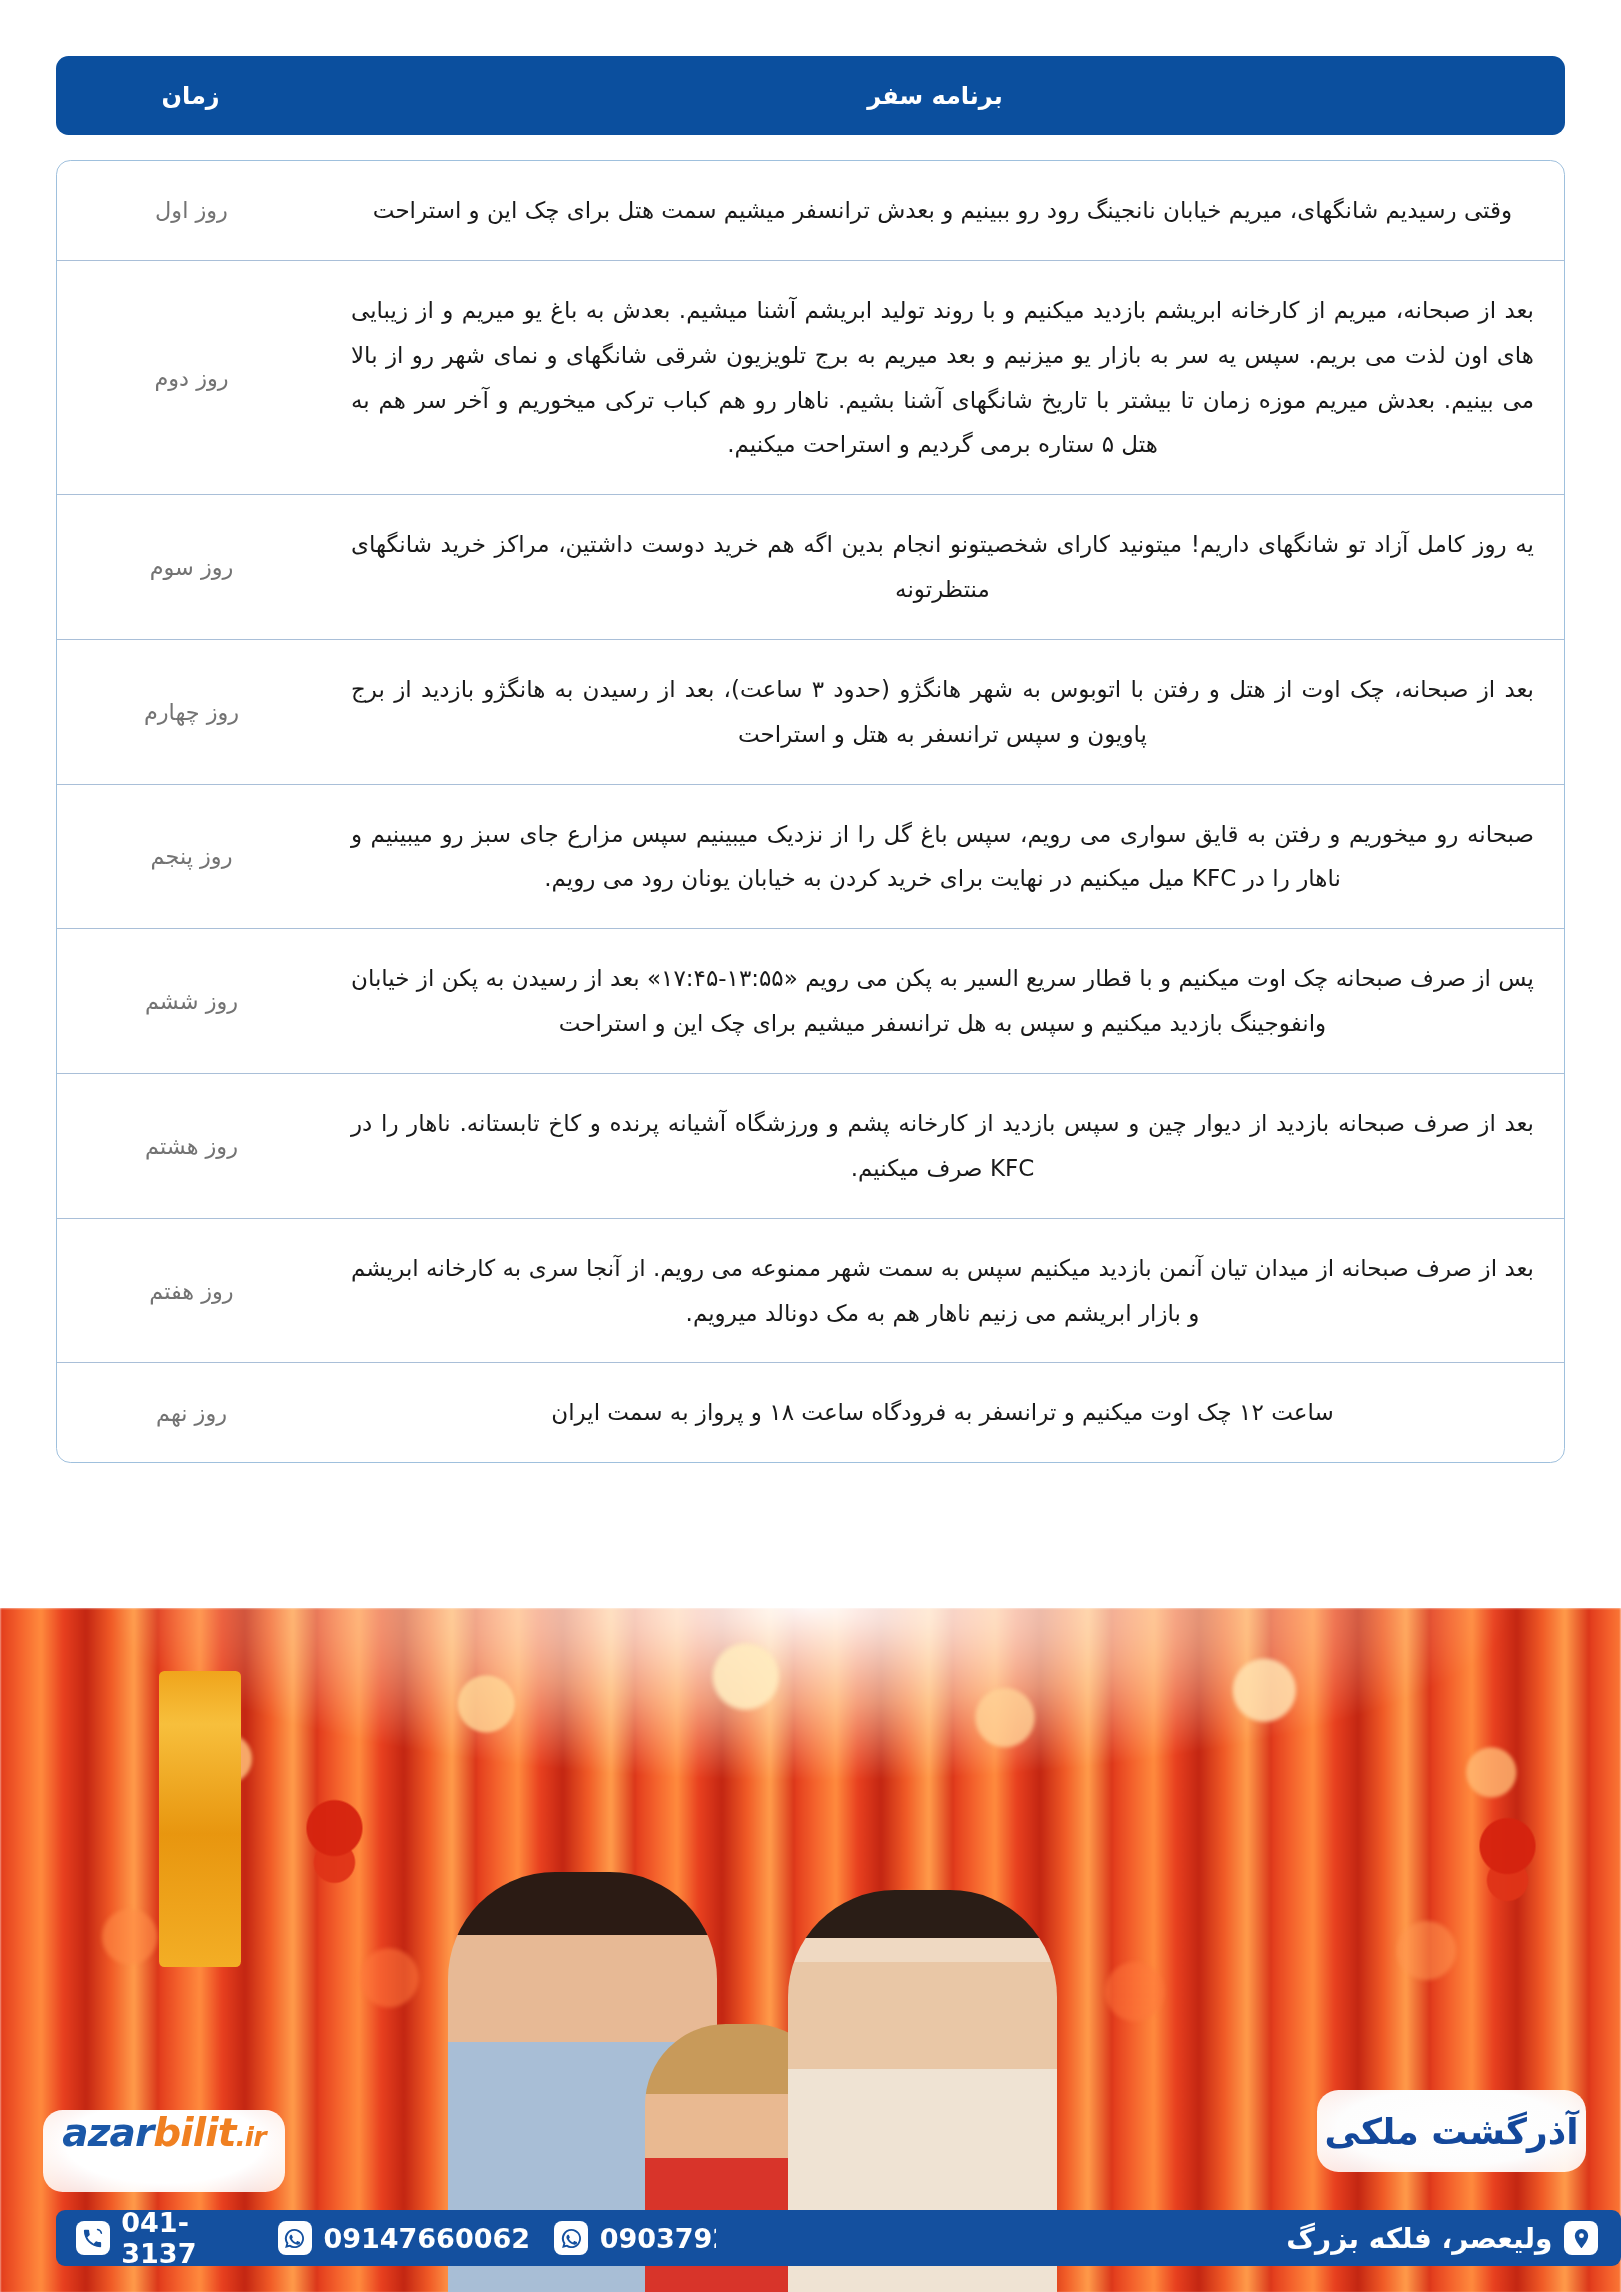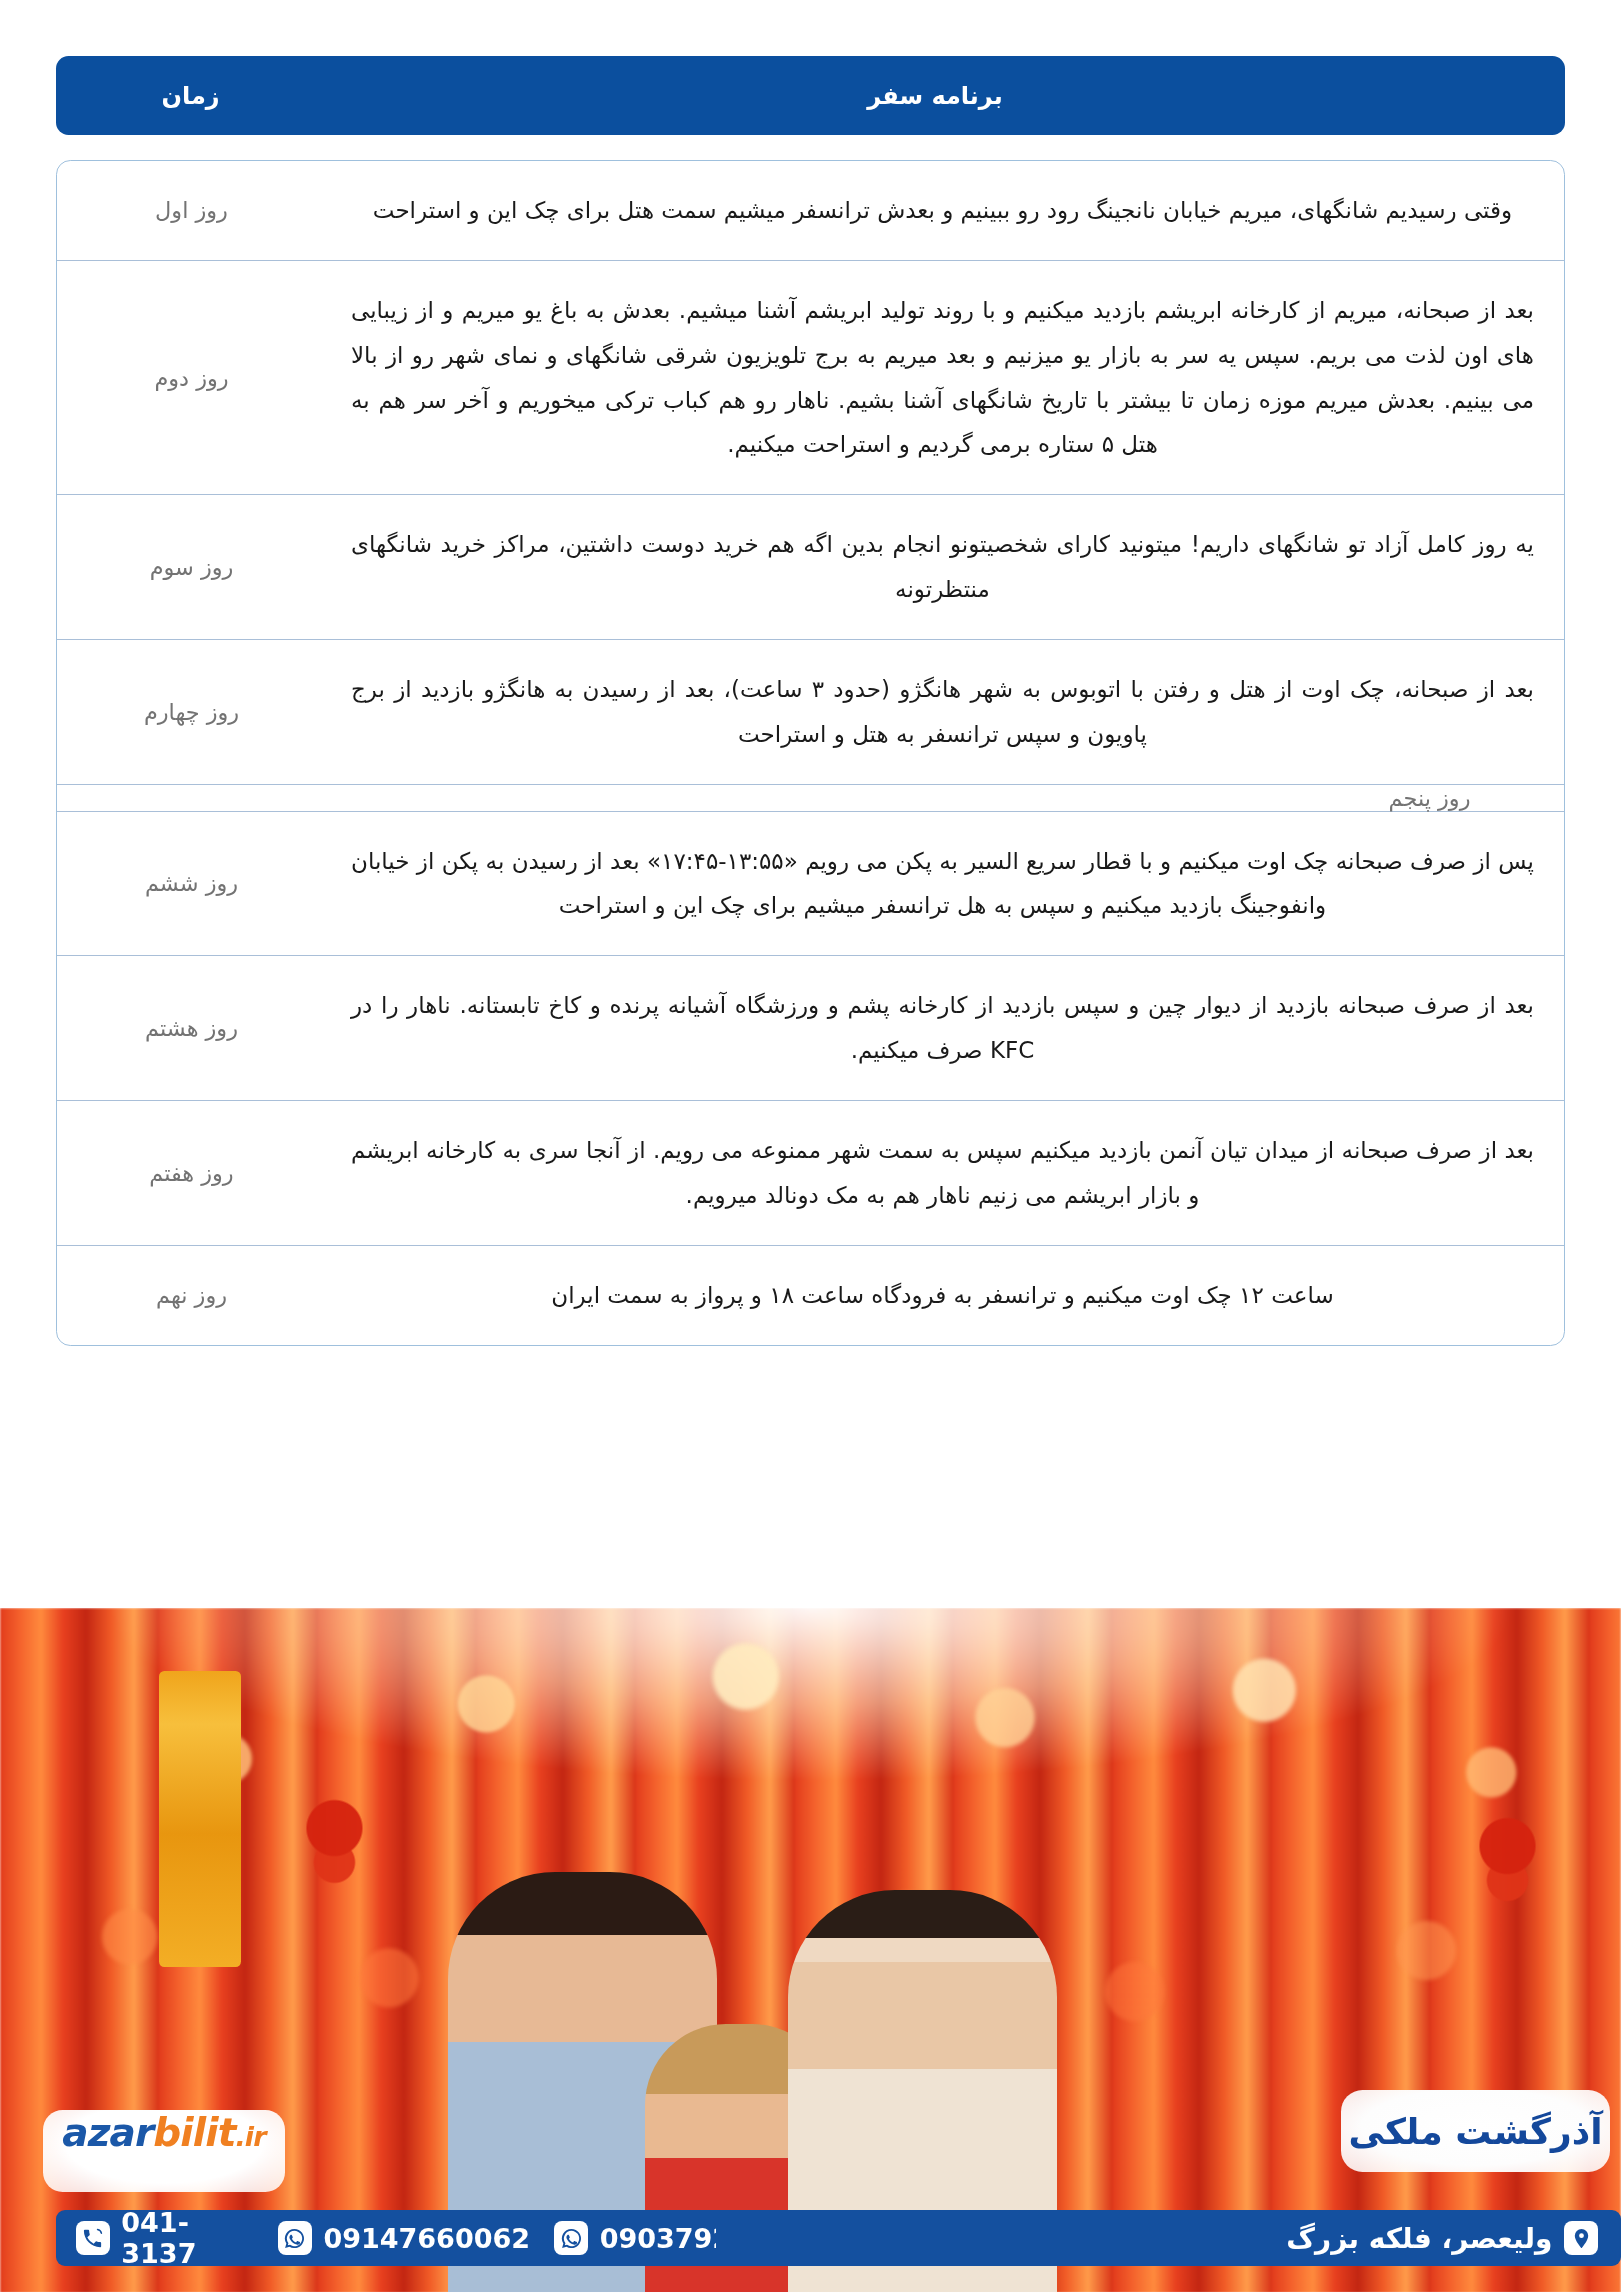--- a/index.html
+++ b/index.html
@@ -168,21 +168,21 @@
   .logo-left .lg {
     font-size: 39px; font-weight: bold; letter-spacing: -0.9px;
     font-family: "DejaVu Sans", "Liberation Sans", sans-serif;
   }
   .lg .azar { color: #1B58A8; }
   .lg .bilit { color: #F08021; }
   .lg .dotir { color: #F08021; font-size: 27px; }
 
   .logo-right {
     position: absolute;
-    right: 11px; top: 2090px;
+    right: 35px; top: 2090px;
     width: 269px; height: 82px;
     background: radial-gradient(ellipse at 50% 45%, #ffffff 0%, #fdfdfd 60%, rgba(255,255,255,0.85) 100%);
     border-radius: 21.5px;
     display: flex; align-items: center; justify-content: center;
   }
   .logo-right .rg {
     font-size: 36px; font-weight: bold; color: #14489B;
   }
 
   .bar {
@@ -258,20 +258,23 @@
     </div>
 
     <div class="row">
       <div class="cell-plan">
         <p>بعد از صبحانه، چک اوت از هتل و رفتن با اتوبوس به شهر هانگژو (حدود ۳ ساعت)، بعد از رسیدن به هانگژو بازدید از برج پاویون و سپس ترانسفر به هتل و استراحت</p>
       </div>
       <div class="cell-day">روز چهارم</div>
     </div>
 
     <div class="row">
+      <div class="cell-plan">
+        <p>صبحانه رو میخوریم و رفتن به قایق سواری می رویم، سپس باغ گل را از نزدیک میبینیم سپس مزارع جای سبز رو میبینیم و ناهار را در KFC میل میکنیم در نهایت برای خرید کردن به خیابان یونان رود می رویم.</p>
+      </div>
       <div class="cell-day">روز پنجم</div>
     </div>
 
     <div class="row">
       <div class="cell-plan">
         <p>پس از صرف صبحانه چک اوت میکنیم و با قطار سریع السیر به پکن می رویم «۱۳:۵۵-۱۷:۴۵» بعد از رسیدن به پکن از خیابان وانفوجینگ بازدید میکنیم و سپس به هل ترانسفر میشیم برای چک این و استراحت</p>
       </div>
       <div class="cell-day">روز ششم</div>
     </div>
 

